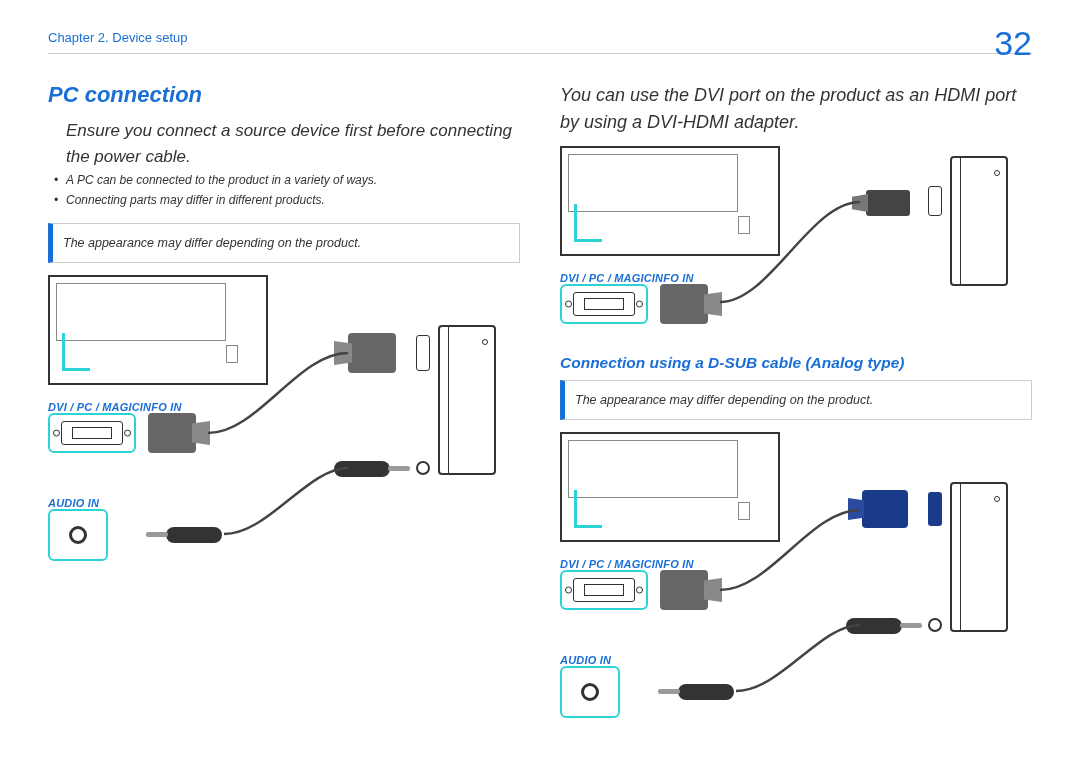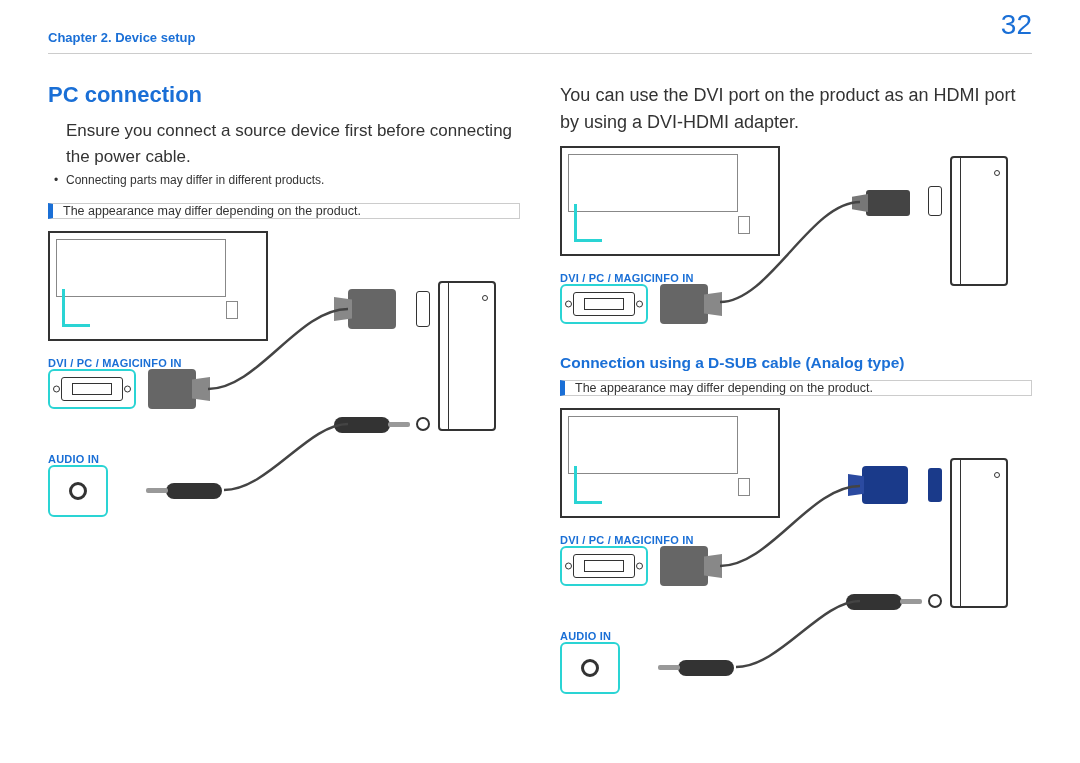--- a/index.html
+++ b/index.html
@@ -14,40 +14,40 @@
   }
   .header-row {
     display: flex;
     justify-content: space-between;
     align-items: center;
     margin-bottom: 8px;
   }
   .chapter-label {
     color: #1a6fd6;
     font-size: 13px;
-    font-weight: 700;
+    font-weight: 400;
   }
   .page-num {
     color: #1a6fd6;
-    font-size: 28px;
+    font-size: 34px;
     font-weight: 400;
     position: absolute;
-    top: 9px;
+    top: 24px;
     right: 48px;
   }
   .hr-top {
     border: none;
     border-top: 1px solid #ccc;
     margin-bottom: 28px;
   }
   .columns {
     display: flex;
     gap: 40px;
   }
-  .col { flex: 1; }
+  .col { flex: 1; font-style: italic; }
   .section-title {
     color: #1a6fd6;
     font-size: 22px;
     font-weight: 700;
     margin-bottom: 10px;
   }
   .bullets {
     list-style: none;
     margin-left: 6px;
     margin-bottom: 14px;
@@ -73,21 +73,21 @@
   .sub-heading {
     color: #1a6fd6;
     font-size: 15.5px;
     font-weight: 600;
     margin-bottom: 8px;
     margin-top: 8px;
   }
   .note-box {
     border: 1px solid #ccc;
     border-left: 5px solid #1a6fd6;
-    padding: 0 10px;
+    padding: 12px 10px;
     font-size: 12.5px;
     margin-bottom: 12px;
   }
   .intro-text {
     font-size: 18px;
     line-height: 1.5;
     margin-bottom: 10px;
   }
   .port-label {
     color: #1a6fd6;
@@ -280,20 +280,21 @@
 </div>
 <div class="page-num">32</div>
 <hr class="hr-top">
 
 <div class="columns">
 
   <div class="col">
     <div class="section-title">PC connection</div>
     <ul class="bullets">
       <li class="sub">Ensure you connect a source device first before connecting the power cable.</li>
+      <li>A PC can be connected to the product in a variety of ways.</li>
       <li>Connecting parts may differ in different products.</li>
     </ul>
 
     <div class="note-box">The appearance may differ depending on the product.</div>
 
     <div class="diagram-area">
       <div class="device-back abs" style="left:0;top:0;">
         <div class="inner"></div>
         <div class="corner-hl"></div>
         <div class="slot"></div>

